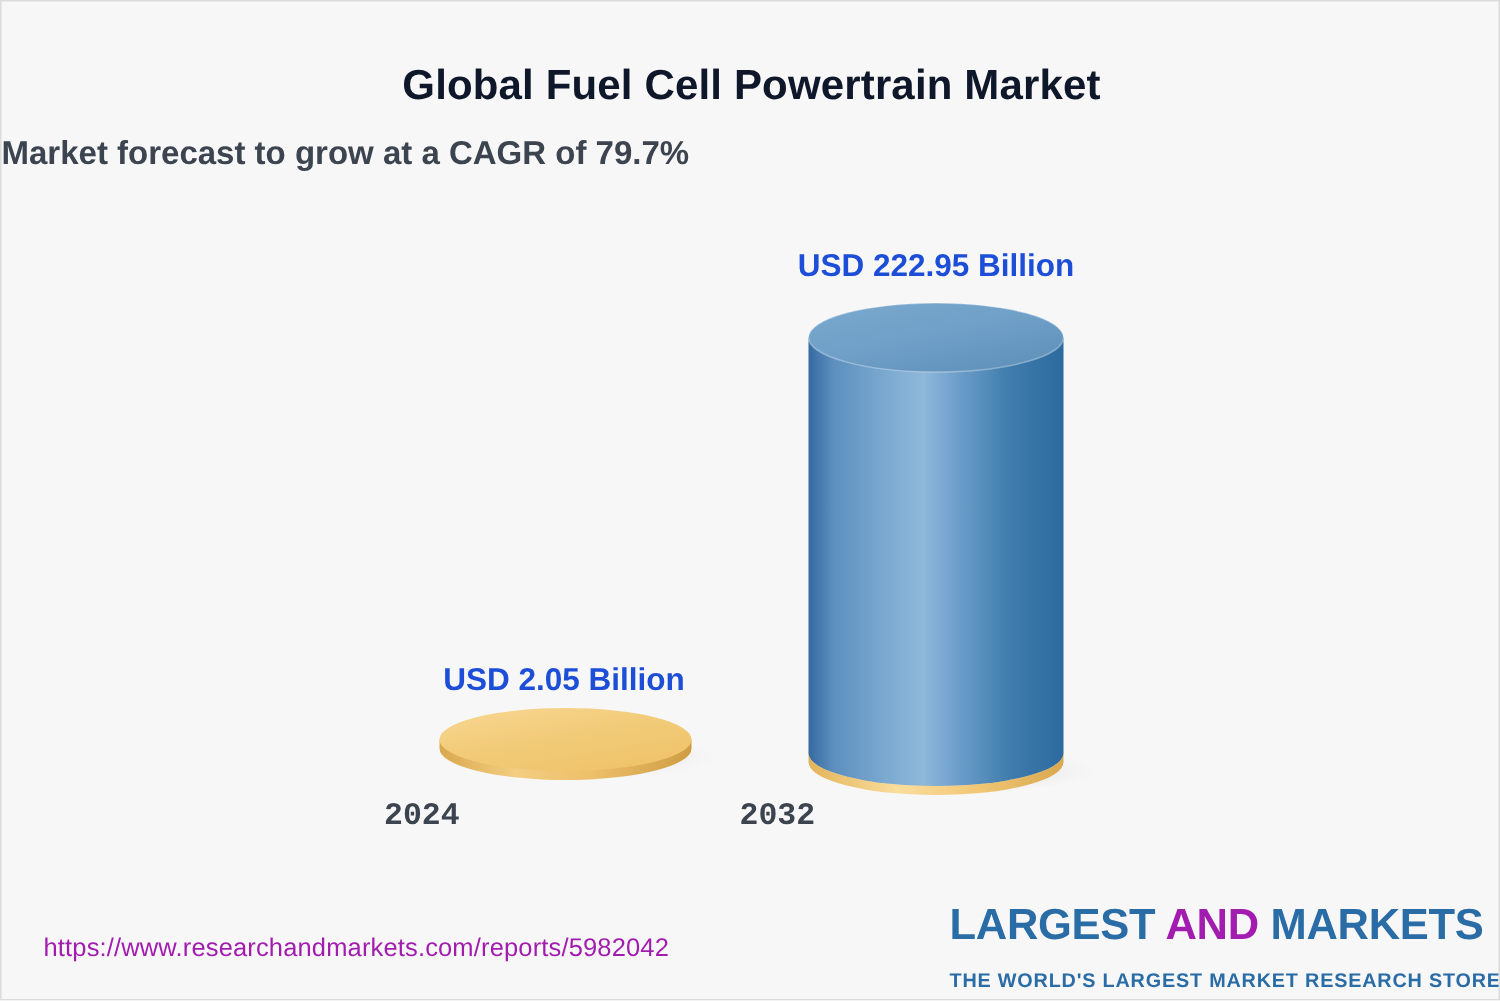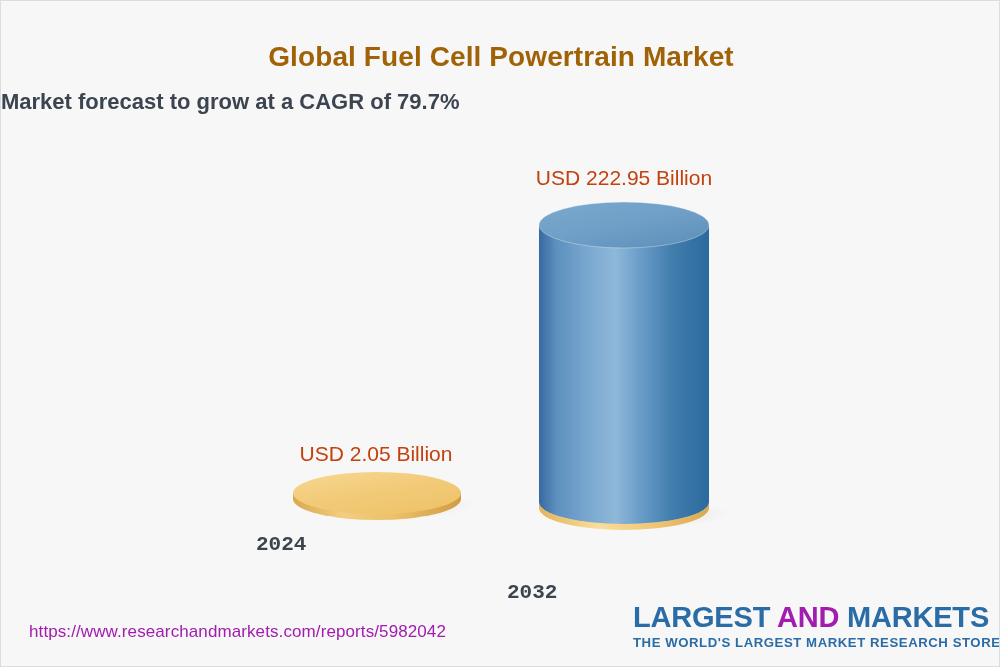--- a/index.html
+++ b/index.html
@@ -25,21 +25,21 @@
 
   
   .title {
     position: absolute;
     left: 0;
     top: 40px;
     width: 1000px;
     text-align: center;
     font-size: 28px;
     font-weight: bold;
-    color: #a16207;
+    color: #0f172a;
     letter-spacing: 0.1px;
   }
   .subtitle {
     position: absolute;
     left: 0;
     top: 88px;
     width: 1000px;
     text-align: left;
     font-size: 22px;
     font-weight: bold;
@@ -51,41 +51,41 @@
     position: absolute;
     left: 0;
     top: 0;
     width: 1000px;
     height: 600px;
   }
 
   .value-label {
     position: absolute;
     font-size: 21px;
-    font-weight: normal;
-    color: #c2410c;
+    font-weight: bold;
+    color: #1d4ed8;
     text-align: center;
     white-space: nowrap;
   }
   .year-label {
     position: absolute;
     font-size: 21px;
     font-weight: bold;
     color: #3c4450;
     white-space: nowrap;
     font-family: Liberation Mono, monospace;
   }
 
   
   .label-2024 { left: 255px; top: 441px; width: 240px; }
   .label-2032 { left: 503px; top: 165px; width: 240px; }
 
   
   .year-2024 { left: 255px; top: 532px; width: 240px; }
-  .year-2032 { left: 506px; top: 532px; width: 240px; margin-top: 48px; }
+  .year-2032 { left: 492px; top: 532px; width: 240px; }
 
   
   .cyl {
     position: absolute;
   }
   .cyl svg { display: block; overflow: visible; }
 
   .cyl-2024 { left: 284px; top: 470px; }
   .cyl-2032 { left: 530px; top: 196px; }
 
@@ -111,21 +111,21 @@
     font-weight: bold;
     color: #2a6ca6;
     letter-spacing: -0.2px;
     line-height: 1.0;
     white-space: nowrap;
   }
   .logo-main .and {
     color: #a21caf;
   }
   .logo-tag {
-    margin-top: 3px;
+    margin-top: 14px;
     font-size: 13.2px;
     font-weight: bold;
     color: #2a6ca6;
     letter-spacing: 0.55px;
     white-space: nowrap;
   }
 </style>
 </head>
 <body>
 

